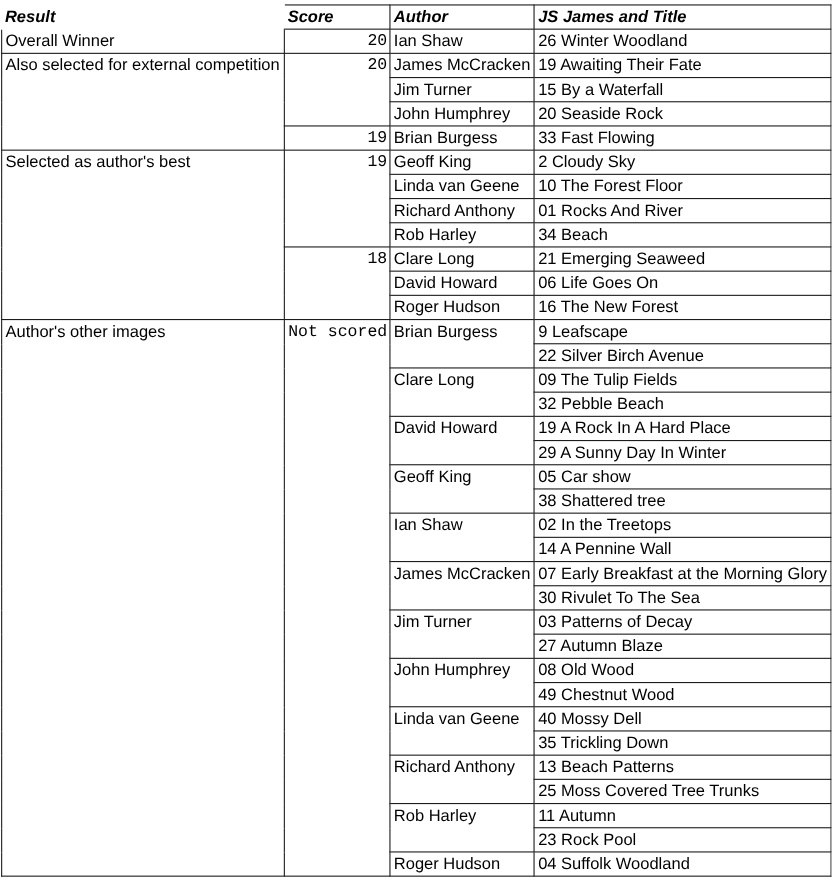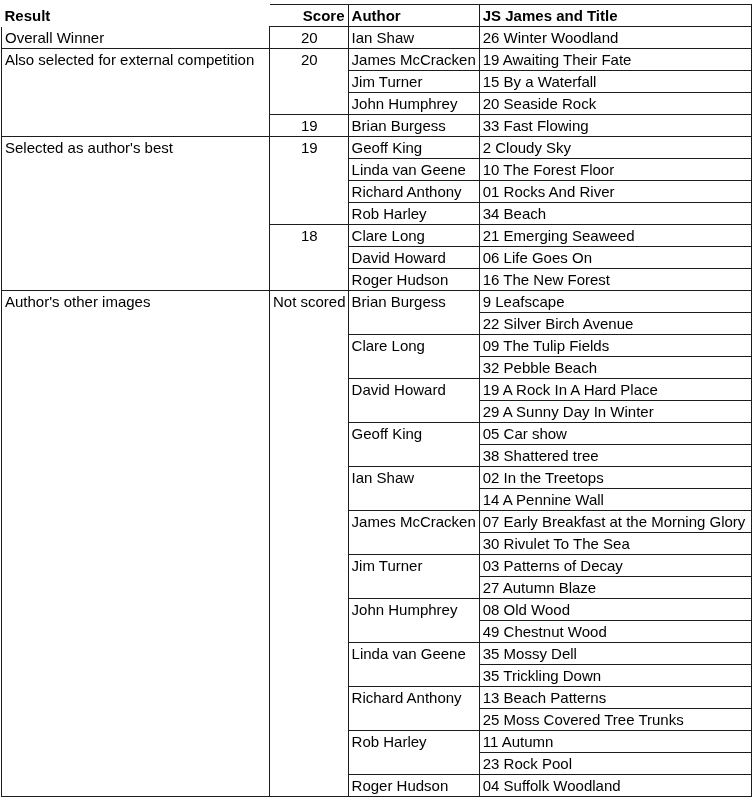--- a/index.html
+++ b/index.html
@@ -30,30 +30,30 @@
     border: 1px solid #1c1c1c;
     height: 21px;
     line-height: 21px;
     padding: 0 3px;
     vertical-align: top;
     white-space: nowrap;
     overflow: hidden;
     text-align: left;
     font-weight: normal;
   }
-  thead th { font-weight: bold; }
+  thead th { font-weight: bold; font-style: italic; }
 
   
   thead th.h-result { border: none; }
-  thead th.h-score  { border-left: none; text-align: right; }
+  thead th.h-score  { border-left: none; }
 
   
   tbody tr:first-child td.c-result { border-top: none; }
 
-  td.c-score { text-align: center; padding-right: 2px; }
+  td.c-score { text-align: right; padding-right: 2px; font-family: Liberation Mono, monospace; }
 </style>
 </head>
 <body>
 
 <table class="results">
   <colgroup>
     <col class="w-result">
     <col class="w-score">
     <col class="w-author">
     <col class="w-title">
@@ -176,21 +176,21 @@
       </tr>
       <tr>
         <td class="c-author" rowspan="2">John Humphrey</td>
         <td class="c-title">08 Old Wood</td>
       </tr>
       <tr>
         <td class="c-title">49 Chestnut Wood</td>
       </tr>
       <tr>
         <td class="c-author" rowspan="2">Linda van Geene</td>
-        <td class="c-title">35 Mossy Dell</td>
+        <td class="c-title">40 Mossy Dell</td>
       </tr>
       <tr>
         <td class="c-title">35 Trickling Down</td>
       </tr>
       <tr>
         <td class="c-author" rowspan="2">Richard Anthony</td>
         <td class="c-title">13 Beach Patterns</td>
       </tr>
       <tr>
         <td class="c-title">25 Moss Covered Tree Trunks</td>

